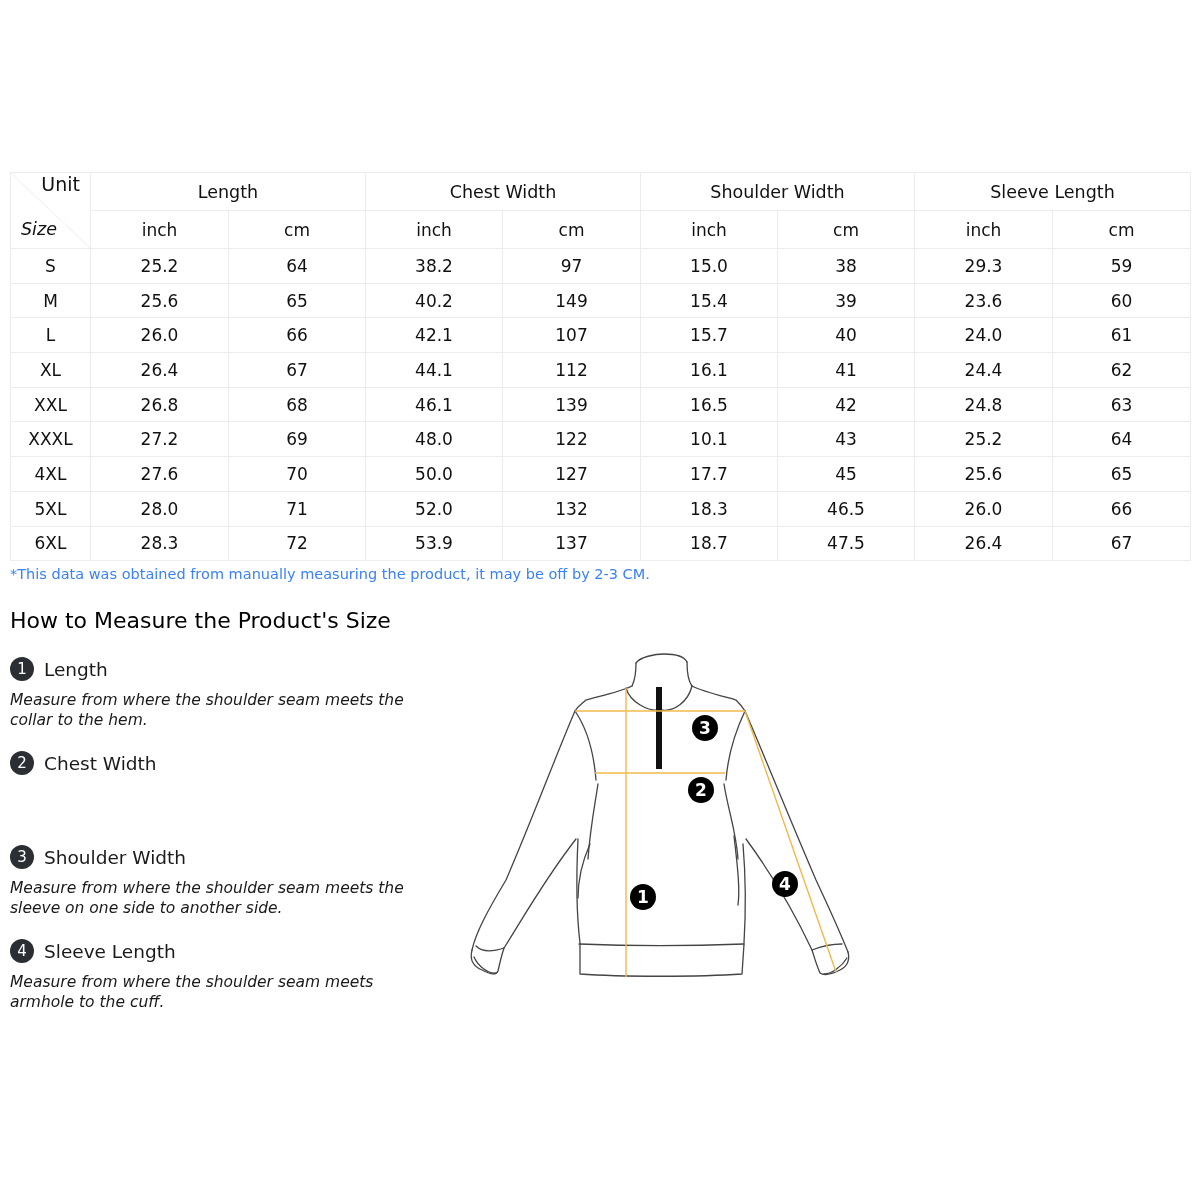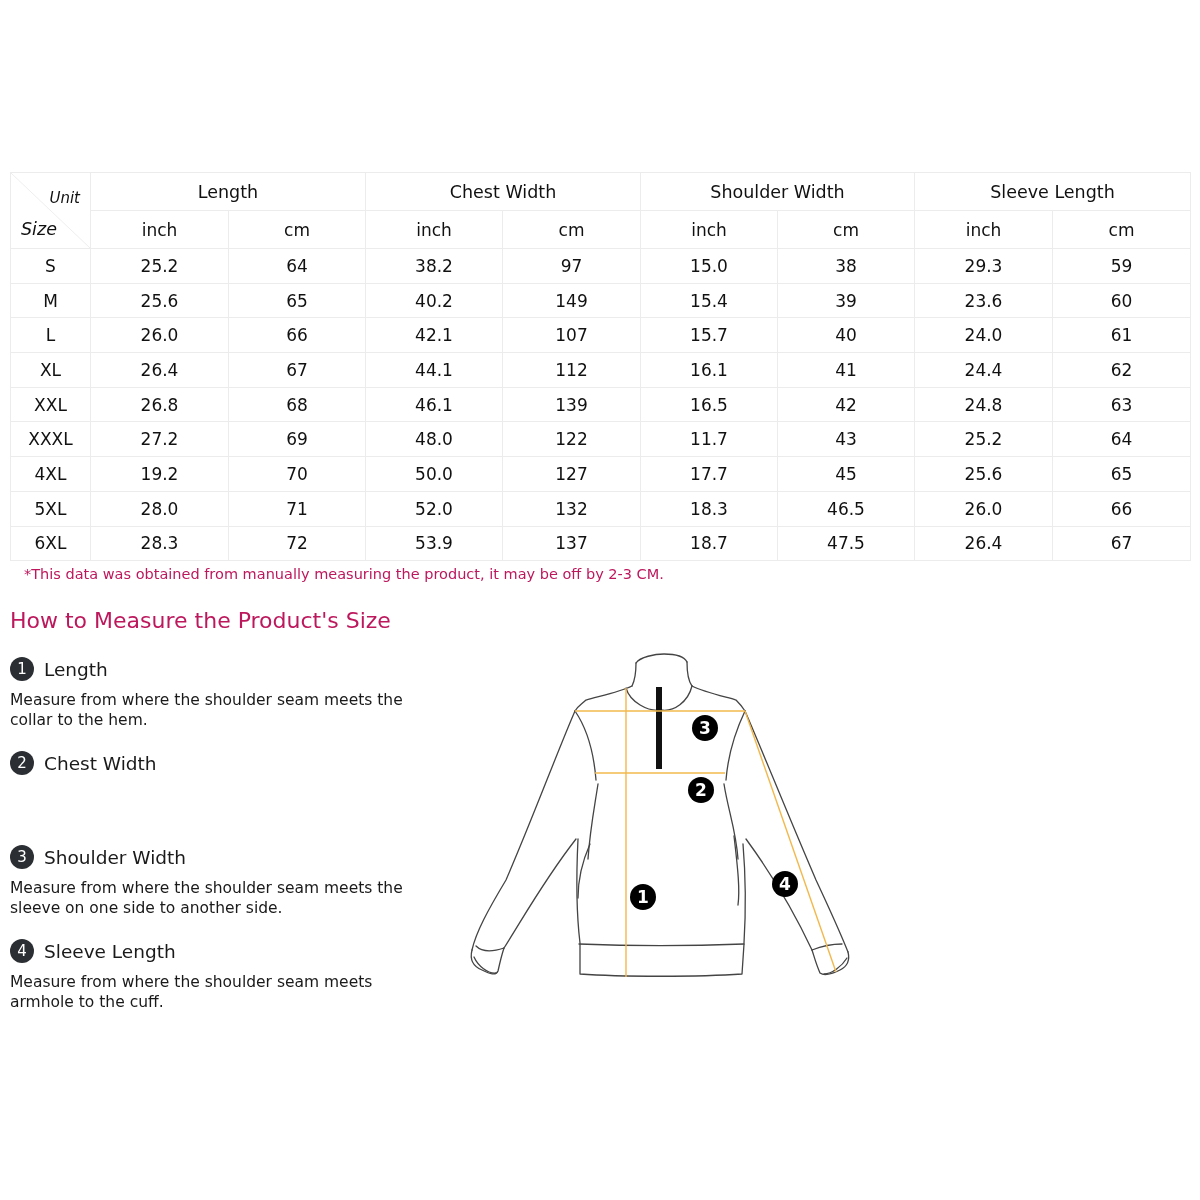--- a/index.html
+++ b/index.html
@@ -46,44 +46,43 @@
       overflow: hidden;
     }
     .corner-cell svg.diag {
       position: absolute;
       left: 0; top: 0;
       width: 100%; height: 100%;
     }
     .corner-unit {
       position: absolute;
       right: 10px;
-      top: 16px;
-      font-size: 15px;
-      font-style: italic;
+      top: 0;
+      font-size: 19px;
     }
     .corner-size {
       position: absolute;
       left: 10px;
       bottom: 9px;
       font-size: 17.5px;
       font-style: italic;
     }
     .note {
       position: absolute;
-      left: 24px;
+      left: 10px;
       top: 566px;
       font-size: 14.5px;
-      color: #be185d;
+      color: #3b82f6;
     }
     .guide-title {
       position: absolute;
       left: 10px;
       top: 608px;
       font-size: 22px;
-      color: #be185d;
+      color: #000000;
     }
     .guide-item {
       position: absolute;
       left: 10px;
       width: 420px;
     }
     .guide-item .head {
       display: flex;
       align-items: center;
       height: 26px;
@@ -104,20 +103,21 @@
     .guide-item .label {
       font-size: 18.5px;
       color: #1a1a1a;
     }
     .guide-item .desc {
       margin-top: 8px;
       font-size: 15.5px;
       line-height: 20px;
       color: #1a1a1a;
       width: 410px;
+      font-style: italic;
     }
     .sweater {
       position: absolute;
       left: 460px;
       top: 640px;
       width: 400px;
       height: 350px;
     }
   </style>
 </head>
@@ -215,28 +215,28 @@
         <td>42</td>
         <td>24.8</td>
         <td>63</td>
       </tr>
       <tr>
         <td>XXXL</td>
         <td>27.2</td>
         <td>69</td>
         <td>48.0</td>
         <td>122</td>
-        <td>11.7</td>
+        <td>10.1</td>
         <td>43</td>
         <td>25.2</td>
         <td>64</td>
       </tr>
       <tr>
         <td>4XL</td>
-        <td>19.2</td>
+        <td>27.6</td>
         <td>70</td>
         <td>50.0</td>
         <td>127</td>
         <td>17.7</td>
         <td>45</td>
         <td>25.6</td>
         <td>65</td>
       </tr>
       <tr>
         <td>5XL</td>

